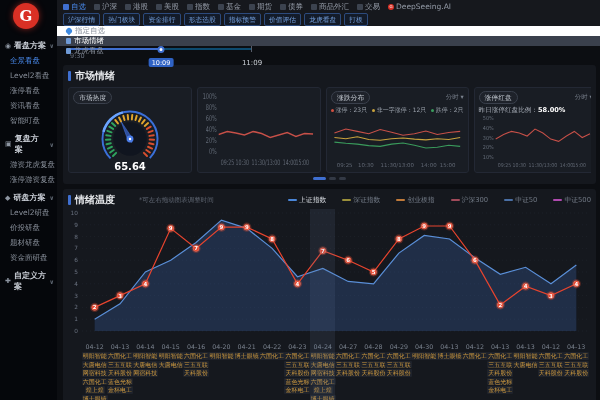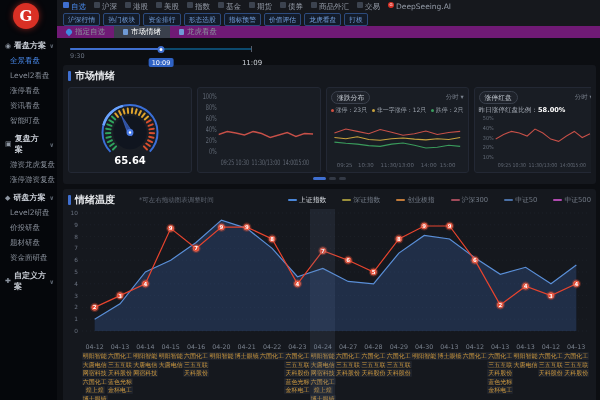--- a/index.html
+++ b/index.html
@@ -15,30 +15,30 @@
   .side-sec-head { display:flex; align-items:center; gap:3px; padding:5px 3px 2px 5px;
     font-size:8px; font-weight:bold; color:#c9ced6; }
   .side-sec-head .sicon { font-size:7px; color:#8d95a1; }
   .side-sec-head .chev { margin-left:auto; font-size:6px; color:#5d6570; }
   .side-item { font-size:7.5px; color:#878e99; padding:2.5px 2px 2.5px 10px; cursor:pointer; white-space:nowrap; }
   .side-item.active { color:#4a8cf0; }
 
   
   .menubar { position:absolute; left:57px; top:0; width:543px; height:26px; background:#16181d; z-index:2; }
   .menurow { display:flex; align-items:center; gap:8px; height:13px; padding-left:6px; }
-  .mitem { display:flex; gap:2px; font-size:7.5px; color:#959ca8; cursor:pointer; white-space:nowrap; }
+  .mitem { display:flex; align-items:center; gap:2px; font-size:7.5px; color:#959ca8; cursor:pointer; white-space:nowrap; }
   .mitem.active { color:#4a8cf0; }
   .micon { width:6px; height:6px; border-radius:1px; background:#3c434f; display:inline-block; }
   .mitem.active .micon { background:#3f6fd0; }
   .micon.brand { background:#d93025; border-radius:50%; color:#fff; font-size:4px; line-height:6px; text-align:center; }
   .btnrow { display:flex; align-items:center; gap:3px; height:13px; padding-left:6px; }
   .qbtn { font-size:6.8px; color:#6f9ad6; background:#131b29; border:1px solid #2c4a7c; border-radius:2px;
     padding:0.5px 4px; cursor:pointer; white-space:nowrap; }
-  .tabsrow { position:absolute; left:57px; top:26px; width:543px; height:12px; background:#701a75;
-    display:flex; align-items:stretch; z-index:2; }
+  .tabsrow { position:absolute; left:57px; top:26px; width:543px; height:12px; background:#ffffff;
+    display:flex; align-items:stretch; z-index:2;flex-direction:column; }
   .vtab { display:flex; align-items:center; gap:3px; font-size:7.5px; color:#8a919c; padding:0 9px; cursor:pointer; }
   .vtab.active { background:#3a404c; color:#fff; }
   .vtab .ticon { width:5px; height:6px; background:#6f9ad6; border-radius:1px; }
   .vtab .ticon.drop { width:6px; height:6px; border-radius:50% 50% 50% 0; transform:rotate(-45deg); background:#3f8ae0; }
 
   
   .main { position:absolute; left:57px; top:38px; width:543px; height:362px; }
 
   
   .slider { position:relative; height:22px; margin:3px 8px 2px 12px; }
@@ -71,21 +71,21 @@
   .p-head { display:flex; align-items:center; }
   .p-badge { font-size:6.8px; color:#c2c8d0; border:1px solid #3a404c; background:#1e222a;
     border-radius:7px; padding:0.5px 5px; }
   .p-drop { margin-left:auto; font-size:6.3px; color:#7a828e; cursor:pointer; }
   .p-legend { display:flex; gap:5px; margin-top:2px; white-space:nowrap; overflow:hidden; }
   .p-legend .pl { display:flex; align-items:center; gap:1.5px; font-size:6px; color:#9aa1ab; }
   .p-legend .pd { width:3px; height:3px; border-radius:50%; }
   .p-sub { font-size:6.6px; color:#aab0ba; margin-top:2px; white-space:nowrap; }
   .p-sub b { color:#fff; }
   .mpanel svg { flex:1; width:100%; }
-  .gauge-val { position:absolute; left:0; right:0; bottom:6px; text-align:center;
+  .gauge-val { position:absolute; left:0; right:0; bottom:0; text-align:center;
     font-size:10px; font-weight:bold; color:#fff; }
   .pager { display:flex; justify-content:center; gap:3px; margin-top:4px; }
   .pg { height:3px; border-radius:2px; background:#333945; cursor:pointer; }
   .pg.on { background:#3f6fd0; }
 
   
   .emo { padding-bottom:0; }
   .emo-body { position:relative; margin-top:2px; height:205px; }
   .band { position:absolute; top:0; height:100%; background:rgba(96,118,158,.14); pointer-events:none; }
   .dates { display:flex; margin-left:14px; }
@@ -226,20 +226,23 @@
       <span class="t-start">9:30</span>
     </div>
 
     <section class="panel-sec">
       <div class="sec-head">
         <i class="bar"></i>
         <h2>市场情绪</h2>
       </div>
       <div class="panels" id="panels">
           <div class="mpanel">
+            <div class="p-head">
+              <span class="p-badge">市场热度</span>
+            </div>
             <svg viewBox="0 0 116 62" preserveAspectRatio="xMidYMid meet">
               <circle cx="58" cy="33" r="17" fill="#10151f"></circle>
               <path d="M 38.20101012677667 52.798989873223334 A 28 28 0 1 1 78.14151440948223 52.45043437285192" fill="none" stroke="#3a6fd8" stroke-width="2"></path>
               <path d="M 30.954076863906085 25.75306673712943 A 28 28 0 0 1 50.75306673712942 5.954076863906089" fill="none" stroke="#6aa4ff" stroke-width="2.6"></path>
               <line x1="43.85786437626905" y1="47.14213562373095" x2="40.67588386092959" y2="50.32411613907041" stroke="#2fa45e" stroke-width="2" stroke-linecap="round"></line>
               <line x1="41.45838851450876" y1="44.24166755704261" x2="37.73652593027323" y2="46.771042757377195" stroke="#2fa45e" stroke-width="2" stroke-linecap="round"></line>
               <line x1="39.64490748632038" y1="40.942957812695624" x2="35.51501167074247" y2="42.73012332055214" stroke="#2fa45e" stroke-width="2" stroke-linecap="round"></line>
               <line x1="38.481664761225055" y1="37.362864827930856" x2="34.090039332500695" y2="38.344509414215295" stroke="#2fa45e" stroke-width="2" stroke-linecap="round"></line>
               <line x1="38.00986879268537" y1="33.62821518156257" x2="33.51208927103957" y2="33.76956359741414" stroke="#2fa45e" stroke-width="2" stroke-linecap="round"></line>
               <line x1="38.24623318809724" y1="29.871310699195384" x2="33.801635655419126" y2="29.16735560651435" stroke="#2fa45e" stroke-width="2" stroke-linecap="round"></line>

